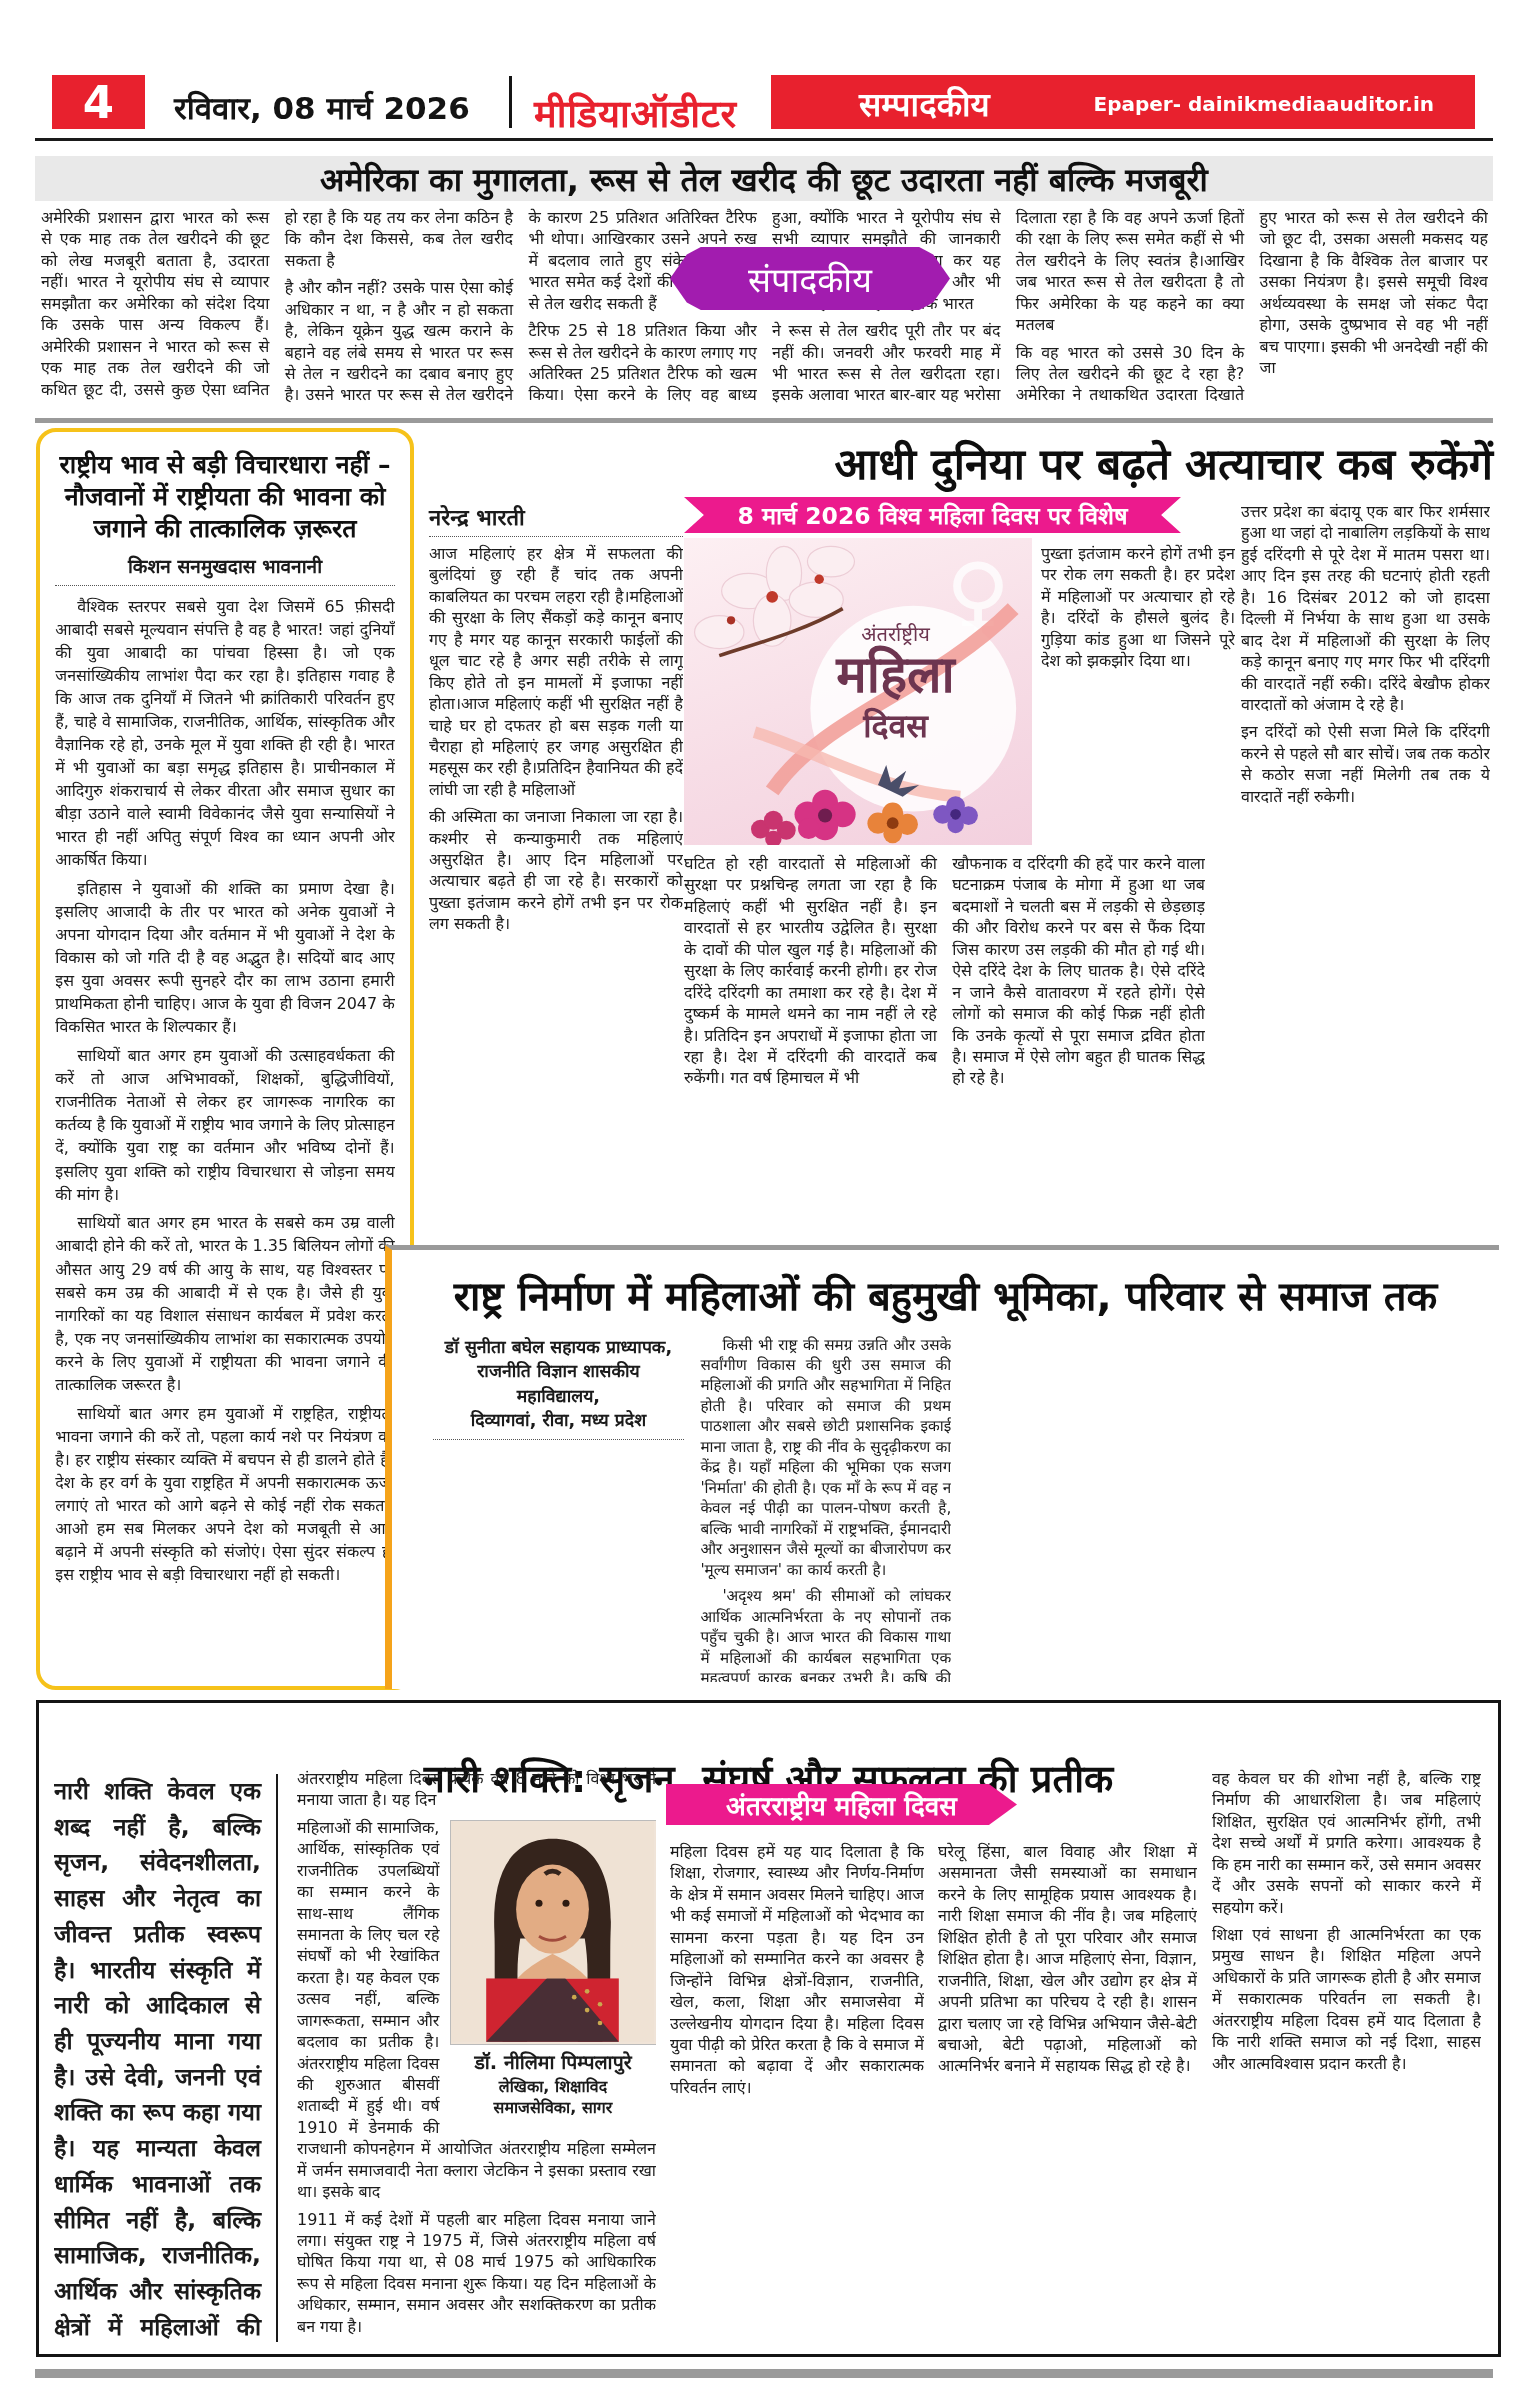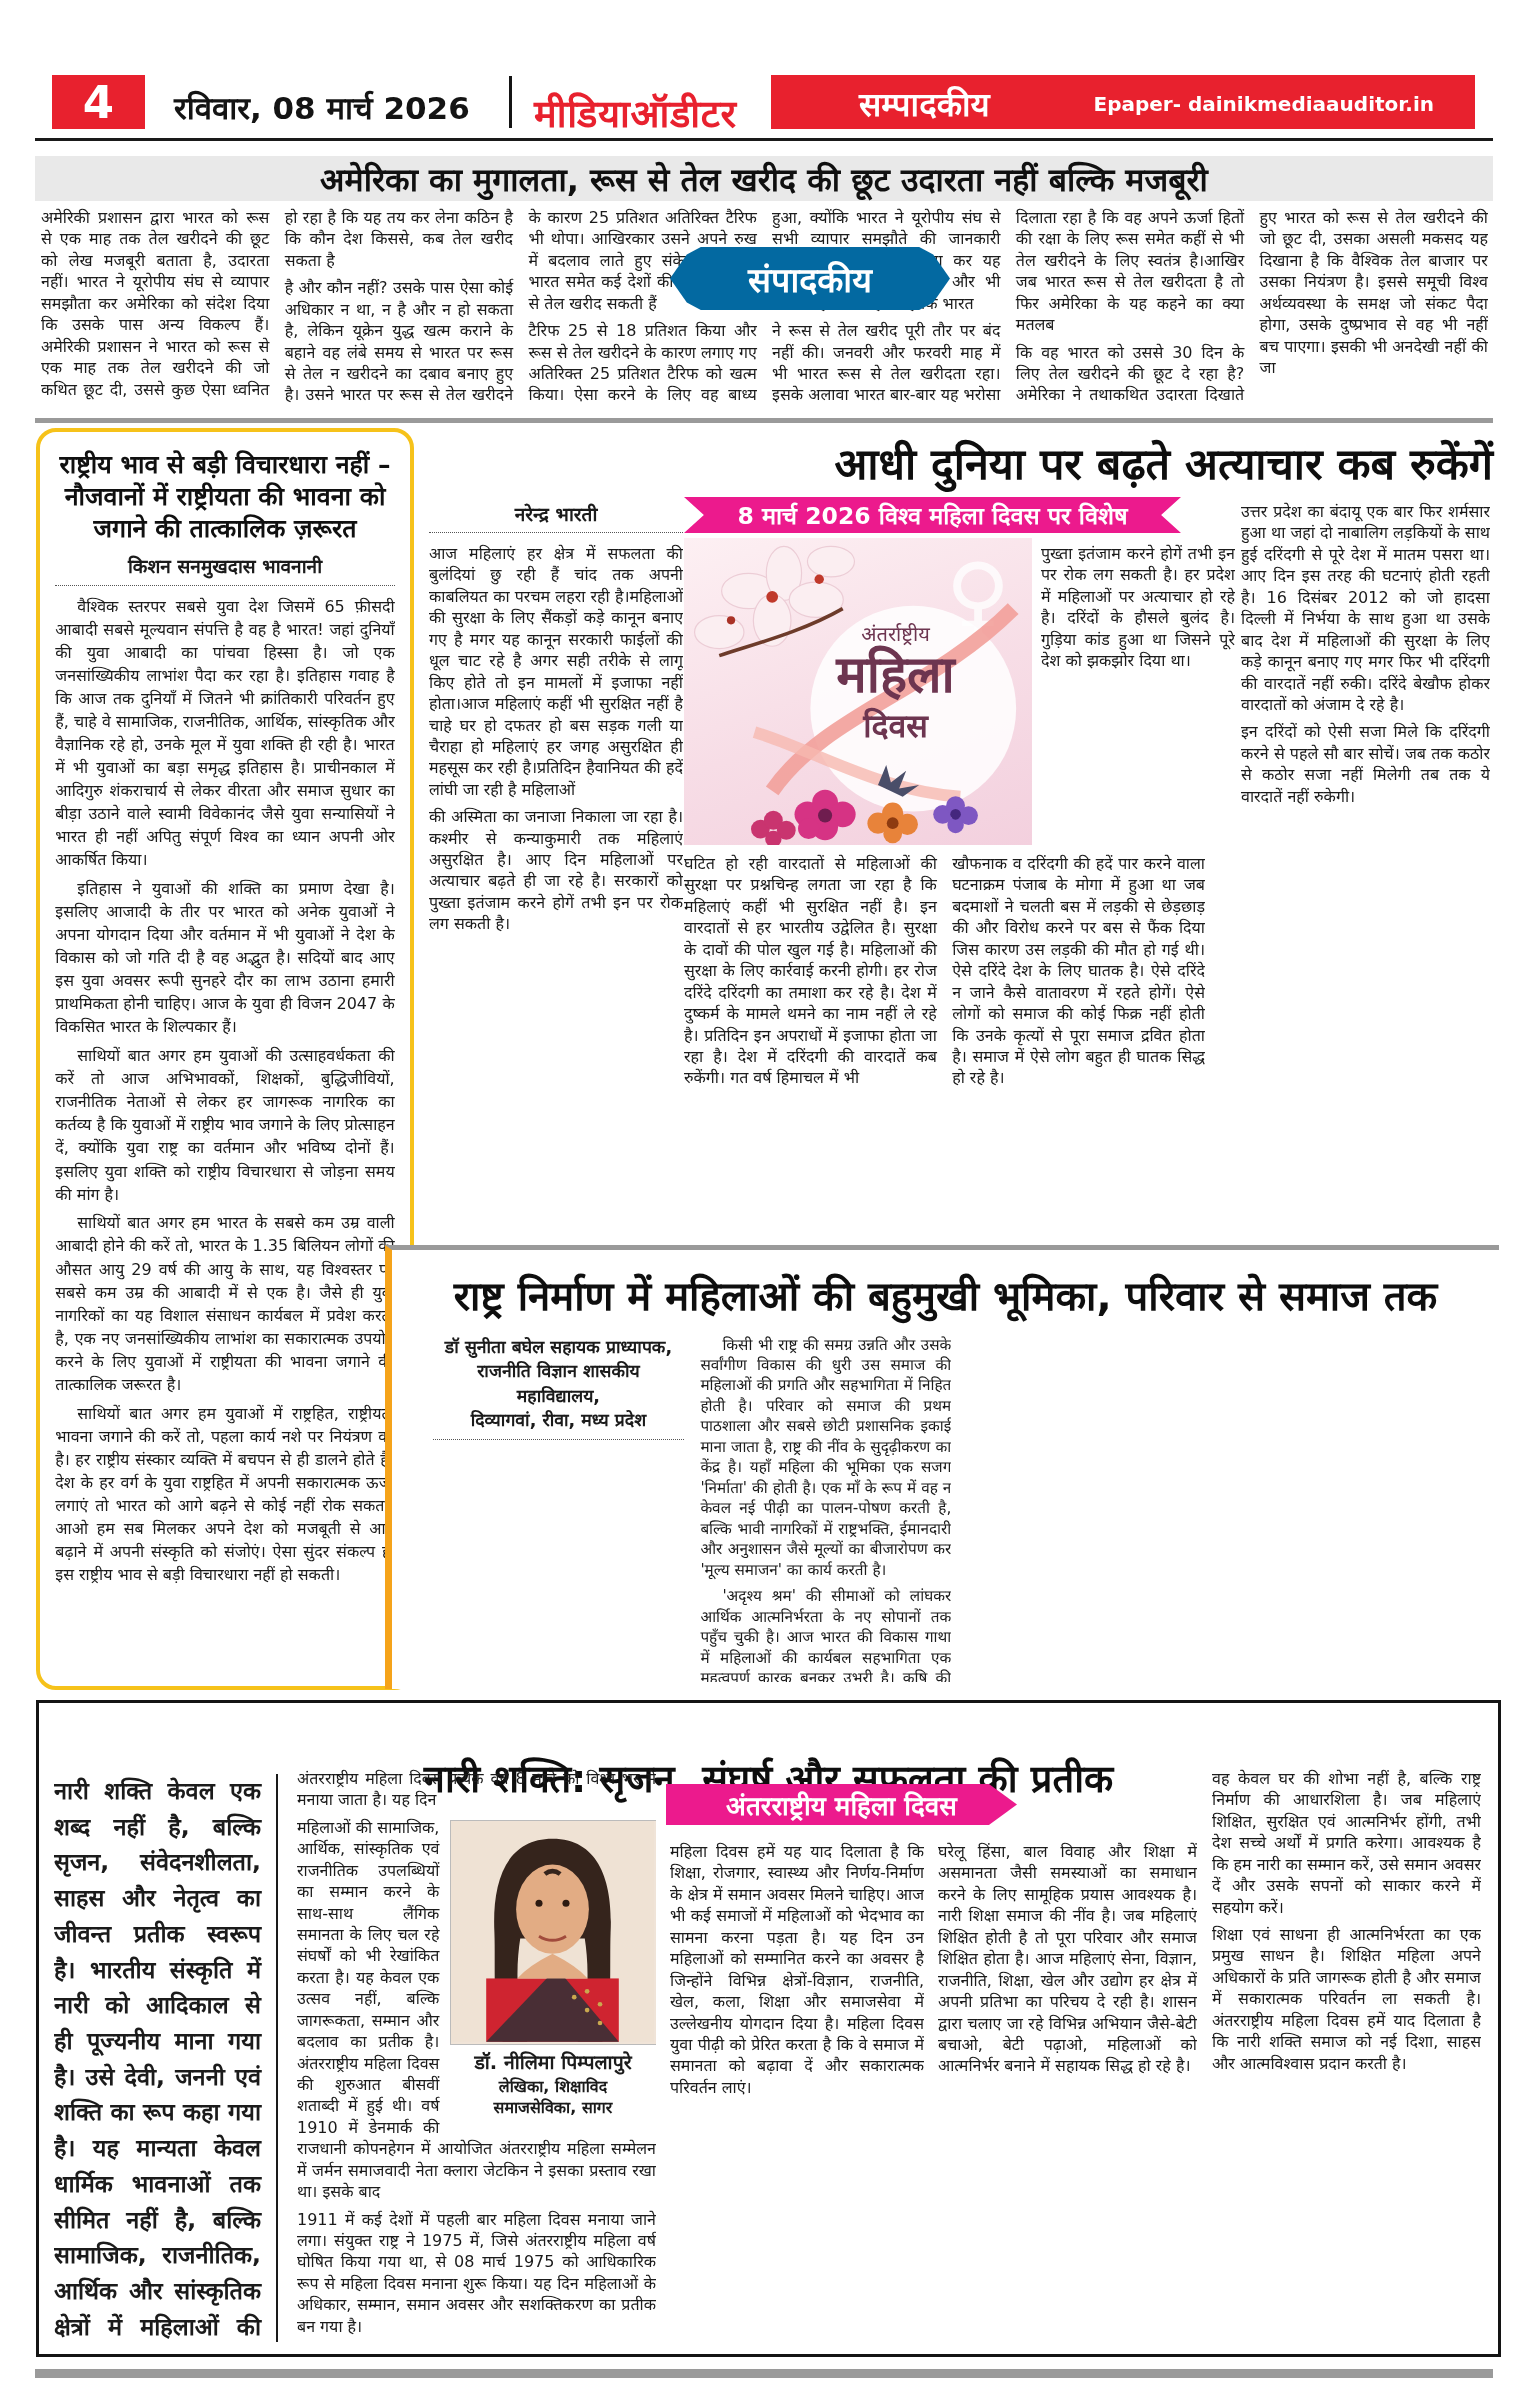--- a/index.html
+++ b/index.html
@@ -16,34 +16,34 @@
   .hdr-sep{left:509px;top:76px;width:2.9px;height:52px;background:#141414;}
   .hdr-mast{left:534px;top:86px;font-size:38px;font-weight:900;color:#e8212e;letter-spacing:0.6px;}
   .hdr-bar{left:771px;top:75px;width:704px;height:54px;background:#e8212e;}
   .hdr-section{position:absolute;left:88px;top:5.9px;font-size:33px;font-weight:900;color:#fff;}
   .hdr-epaper{position:absolute;right:41px;top:16.5px;font-size:20px;font-weight:700;color:#fff;}
   .rule-black{left:35px;top:138px;width:1458px;height:2.9px;background:#1a1a1a;}
   
   .band{left:35px;top:156px;width:1458px;height:45px;background:#e9e9e9;display:flex;align-items:center;justify-content:center;}
   .band h1{margin:0;font-size:32px;font-weight:900;color:#101010;}
   .topbody{left:41px;top:207px;width:1447px;height:205px;column-count:6;column-gap:15.3px;}
-  .ed-badge{left:670px;top:247px;width:280px;height:63px;background:#0369a1;color:#fff;
-            display:flex;align-items:center;justify-content:center;font-size:34px;font-weight:700;
+  .ed-badge{left:670px;top:247px;width:280px;height:63px;background:#a21caf;color:#fff;
+            display:flex;align-items:center;justify-content:center;font-size:34px;font-weight:400;
             clip-path:polygon(0 50%,6% 12%,11% 0,89% 0,94% 12%,100% 50%,94% 88%,89% 100%,11% 100%,6% 88%);}
   .rule-gray{left:35px;top:418px;width:1458px;height:5.3px;background:#9a9a9a;}
   
   .ybox{left:36px;top:428px;width:378px;height:1262px;border:4.7px solid #f6c21a;border-radius:20px;
         box-sizing:border-box;padding:16.5px 15.3px;background:#fff;}
   .ybox h2{margin:0 0 8.2px 0;font-size:25px;line-height:1.28;font-weight:900;text-align:center;color:#101010;}
   .ybox .byline{font-size:19px;font-weight:800;text-align:center;padding-bottom:5.9px;margin-bottom:9.4px;
                 border-bottom:1.8px dotted #555;}
   .ybox .bt{font-size:16px;line-height:1.44;}
   
   .c-head{left:423px;top:433px;width:1070px;text-align:right;font-size:43px;font-weight:900;color:#0e0e0e;}
-  .c-byline{left:429px;top:501px;width:254px;text-align:center;font-size:19px;font-weight:800;
+  .c-byline{left:429px;top:501px;width:254px;text-align:left;font-size:22px;font-weight:800;
             padding-bottom:4.7px;border-bottom:1.8px dotted #555;}
   .c-badge{left:684px;top:497px;width:497px;height:36px;background:#ec1a8d;color:#fff;
            display:flex;align-items:center;justify-content:center;font-size:23.5px;font-weight:800;
            clip-path:polygon(0 0,100% 0,96% 50%,100% 100%,0 100%,4% 50%);}
   .c-img{left:684px;top:538px;width:348px;height:307px;background:linear-gradient(160deg,#fdf0f3 0%,#f7dde6 55%,#f3d0de 100%);overflow:hidden;}
   .c-img .txt{position:absolute;left:100px;top:82px;width:223px;text-align:center;color:#6d3550;}
   .c-img .t1{font-size:20px;font-weight:400;}
   .c-img .t2{font-size:51px;font-weight:900;line-height:1.1;}
   .c-img .t3{font-size:32px;font-weight:800;}
   .c-colA{left:429px;top:543px;width:254px;height:685px;}

